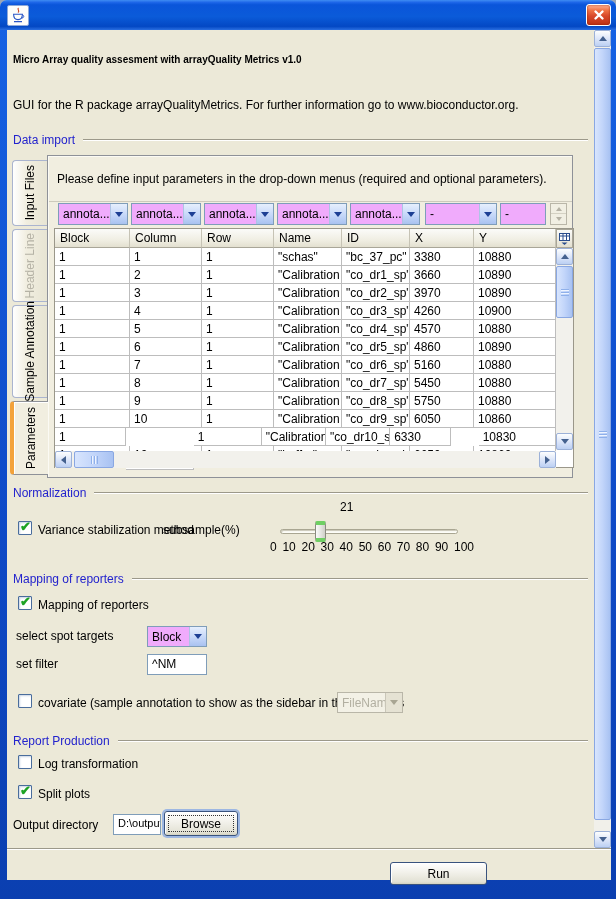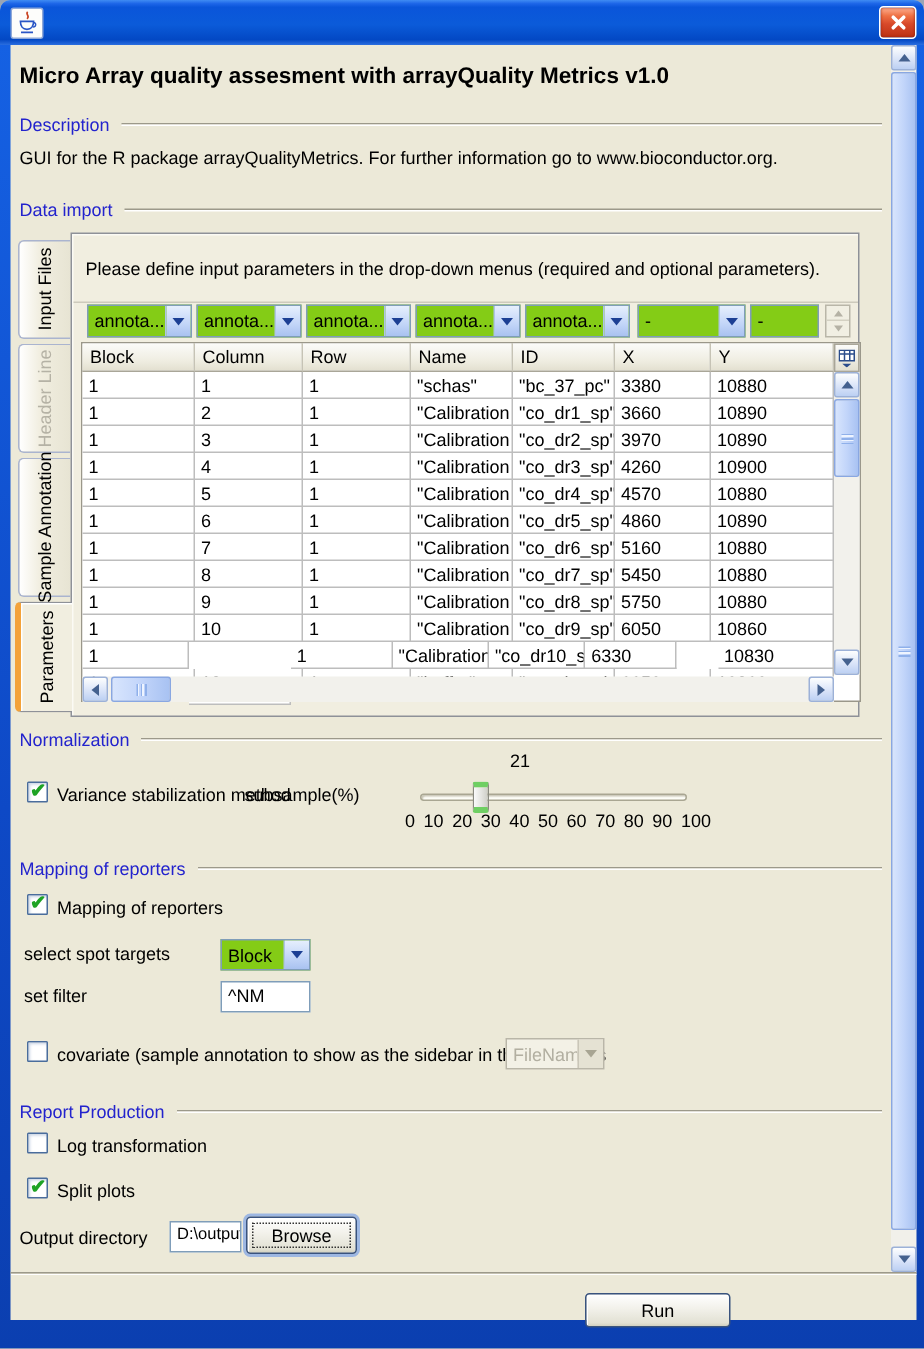--- a/index.html
+++ b/index.html
@@ -33,42 +33,42 @@
   .sb-thumb{position:absolute;border:1px solid #89a7e2;border-radius:2px;
     background:linear-gradient(90deg,#d8e5fd,#c2d5fa 50%,#a8c2f2);display:flex;align-items:center;justify-content:center;}
   .grip{width:8px;height:7px;background:repeating-linear-gradient(180deg,#8fb0ea 0 1px,#eef4ff 1px 2px,transparent 2px 3px);}
   .grip-h{width:7px;height:8px;background:repeating-linear-gradient(90deg,#8fb0ea 0 1px,#eef4ff 1px 2px,transparent 2px 3px);}
   #main-thumb{left:0;top:18px;width:17px;height:772px;}
   #main-up{top:0;} #main-down{top:801px;}
   
   .sect{position:absolute;left:6px;width:575px;display:flex;align-items:center;}
   .sect-label{color:#2323cd;white-space:nowrap;}
   .sect-line{flex:1;height:2px;margin-left:8px;border-top:1px solid #9c998a;border-bottom:1px solid #ffffff;}
-  #page-title{position:absolute;left:6px;top:12px;font-size:15px;font-weight:bold;}
+  #page-title{position:absolute;left:6px;top:24px;font-size:10px;font-weight:bold;}
   #desc-hdr{top:46px;} #desc-text{position:absolute;left:6px;top:68px;}
   #di-hdr{top:103px;} #norm-hdr{top:456px;} #map-hdr{top:542px;} #rep-hdr{top:704px;}
   
   #tabpanel{position:absolute;left:3px;top:125px;width:563px;height:323px;}
   #tab-strip{position:absolute;left:0;top:0;width:37px;height:323px;}
   .vtab{position:absolute;left:2px;width:35px;border:1px solid #aab4cf;border-right:none;border-radius:4px 0 0 4px;
     background:linear-gradient(90deg,#ffffff,#f1eee0 40%,#e7e4d3);display:flex;align-items:center;justify-content:center;}
   .vtab-label{writing-mode:vertical-rl;transform:rotate(180deg);white-space:nowrap;}
   .vtab:nth-of-type(1){top:5px;height:66px;}
   .vtab:nth-of-type(2){top:74px;height:73px;}
   .vtab:nth-of-type(3){top:150px;height:93px;}
   .vtab:nth-of-type(4){top:246px;height:74px;}
   .vtab.disabled .vtab-label{color:#b5b2a5;}
   .vtab.selected{left:0;width:38px;background:#f1eee0;z-index:2;border-color:#8e9198;
     border-left:4px solid #f3a23a;box-shadow:inset 1px 1px 0 #fff;}
   #tab-content{position:absolute;left:37px;top:0;width:526px;height:323px;background:#f1eee0;
     border:1px solid #8e9198;box-shadow:inset 1px 1px 0 #fbfaf4;}
   #instruction{position:absolute;left:1px;top:1px;width:523px;height:45px;border-bottom:1px solid #cdcabc;
     display:flex;align-items:center;padding-left:8px;}
   
-  .combo{position:relative;height:22px;border:1px solid #7f9db9;background:#84cc16;display:flex;align-items:center;}
+  .combo{position:relative;height:22px;border:1px solid #7f9db9;background:#f0abfc;display:flex;align-items:center;}
   .combo-text{flex:1;padding-left:4px;overflow:hidden;white-space:nowrap;}
   .combo-btn{width:17px;height:100%;border-left:1px solid #aec4e5;
     background:linear-gradient(180deg,#e6effd,#c2d5f8 60%,#a9c2f0);display:flex;align-items:center;justify-content:center;}
   .combo-btn i{display:block;width:0;height:0;border-left:4px solid transparent;border-right:4px solid transparent;border-top:5px solid #1c3f94;}
   .combo.disabled{border-color:#b9b6a8;background:#f3f1e6;}
   .combo.disabled .combo-text{color:#b2afa1;}
   .combo.disabled .combo-btn{background:#e5e2d3;border-left-color:#c9c6b8;}
   .combo.disabled .combo-btn i{border-top-color:#a8a593;}
   #selector-row{position:absolute;left:0;top:47px;width:526px;height:22px;}
   #selector-row .combo{position:absolute;top:0;}
@@ -150,24 +150,20 @@
       <svg width="12" height="12" viewBox="0 0 12 12">
         <path d="M2.5 2.5 L9.5 9.5 M9.5 2.5 L2.5 9.5" stroke="#fff" stroke-width="2.4" stroke-linecap="round"></path>
       </svg>
     </div>
   </div>
 
   <div id="viewport">
 
     <div id="page-title">Micro Array quality assesment with arrayQuality Metrics v1.0</div>
 
-    <div class="sect" id="desc-hdr">
-      <span class="sect-label">Description</span>
-      <span class="sect-line"></span>
-    </div>
     <div id="desc-text">GUI for the R package arrayQualityMetrics. For further information go to www.bioconductor.org.</div>
 
     <div class="sect" id="di-hdr">
       <span class="sect-label">Data import</span>
       <span class="sect-line"></span>
     </div>
 
     <div id="tabpanel">
       <div id="tab-strip">
           <div class="vtab enabled">

